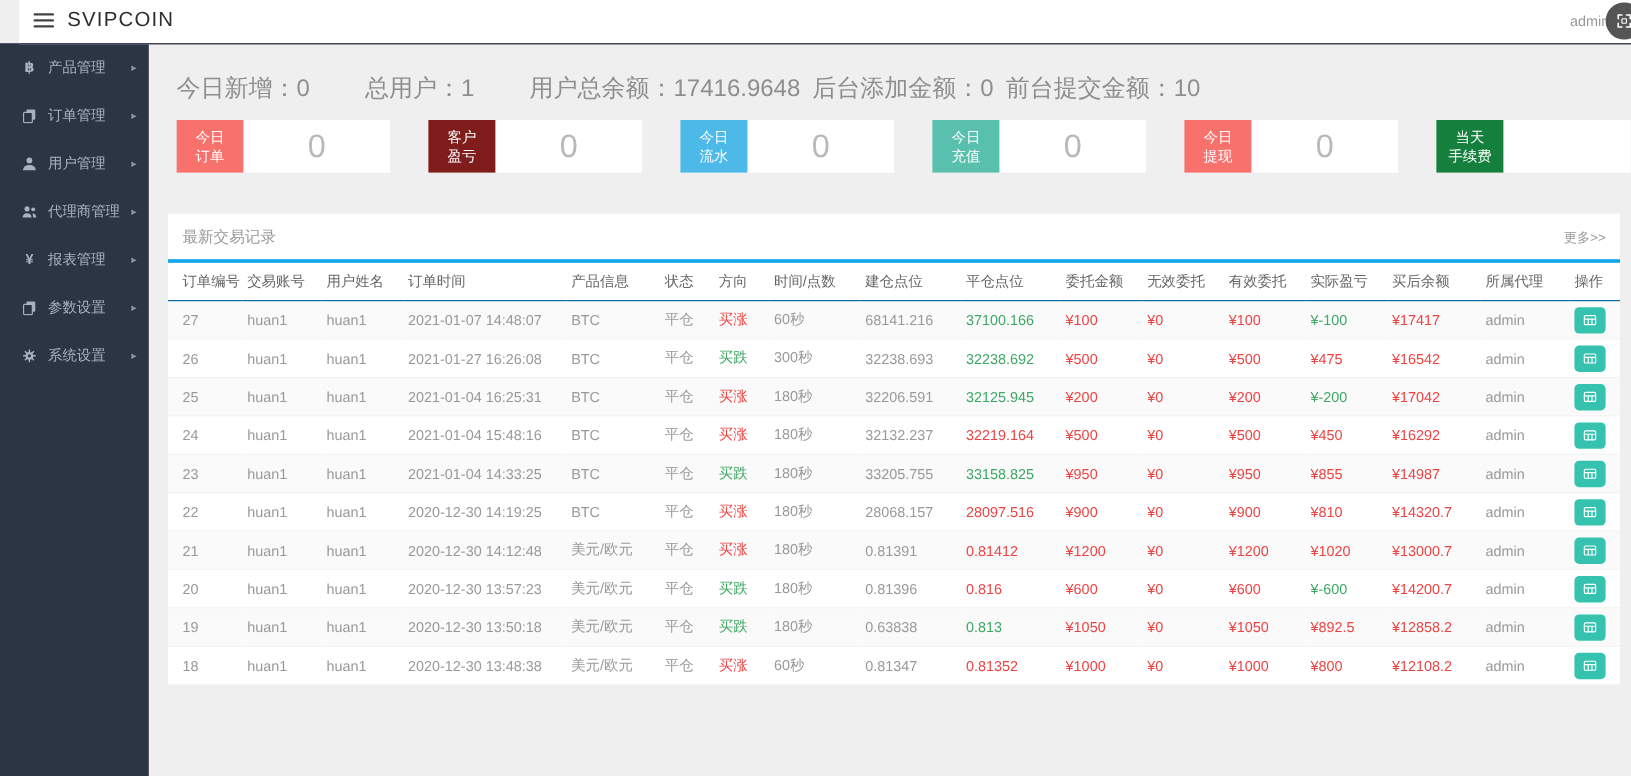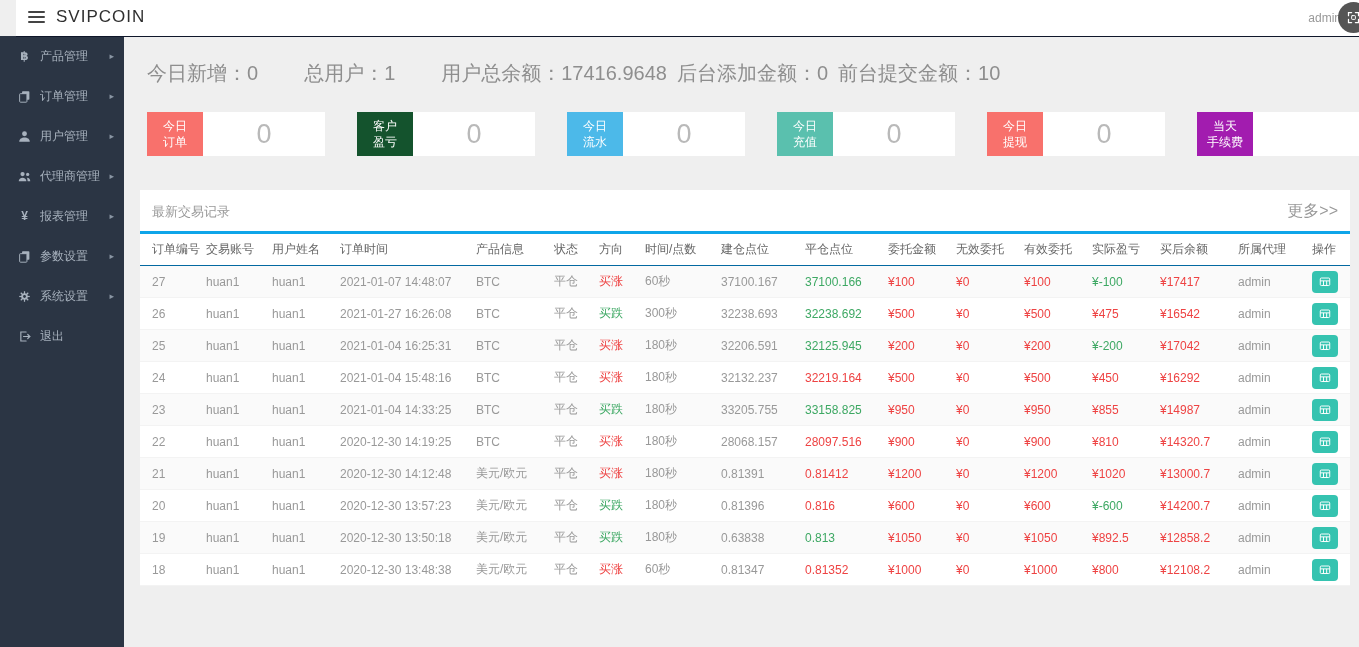--- a/index.html
+++ b/index.html
@@ -22,32 +22,32 @@
   .s-icon{width:17px;margin-right:7px;display:inline-flex;align-items:center;justify-content:center;}
   .tglyph{font-size:12px;color:#a8b2be;font-weight:bold;}
   .s-label{flex:1;white-space:nowrap;}
   .s-arrow{font-size:9px;color:#8a95a3;}
   
   .main{position:absolute;left:124px;top:36px;right:0;bottom:0;overflow:hidden;border-radius:32px;}
   .stats-bar{margin:24px 0 0 23px;font-size:20px;color:#8e8e8e;white-space:nowrap;}
   .stat{margin-right:46px;}
   .stat:nth-child(n+3){margin-right:10px;}
   .cards-row{display:flex;gap:32px;margin:13px 0 0 23px;overflow:hidden;}
-  .card{display:flex;height:44px;flex:none;margin-top:12px;}
+  .card{display:flex;height:44px;flex:none;}
   .card-tag{min-width:50px;padding:0 3px;color:#fff;font-size:12px;line-height:1.35;
     display:flex;flex-direction:column;align-items:center;justify-content:center;}
   .card-value{width:122px;background:#fff;display:flex;align-items:center;justify-content:center;
     font-size:27px;font-weight:300;color:#b9b9b9;}
   .card:last-child .card-value{width:190px;}
   
   .panel{margin:34px 9px 0 16px;background:#fff;}
   .panel-head{display:flex;justify-content:space-between;align-items:center;
     padding:11px 12px 9px;border-bottom:3px solid #0ea5e9;}
   .panel-title{font-size:13px;color:#999;}
-  .more-link{font-size:16px;color:#999;text-decoration:none;cursor:pointer;}
+  .more-link{font-size:11px;color:#999;text-decoration:none;cursor:pointer;}
   table{width:100%;border-collapse:collapse;table-layout:fixed;font-size:12px;}
   th{font-weight:400;color:#666;text-align:left;padding:7px 4px;border-bottom:1px solid #0369a1;
     white-space:nowrap;overflow:hidden;}
   th:first-child,td:first-child{padding-left:12px;}
   td{color:#999;padding:0 4px;height:31px;border-bottom:1px solid #f3f3f3;
     white-space:nowrap;overflow:hidden;}
   tbody tr:nth-child(odd){background:#fafafa;}
   .red{color:var(--red,#ee4343);}
   .green{color:var(--green,#3da863);}
   .act-btn{width:26px;height:22px;border:none;border-radius:4px;cursor:pointer;
@@ -142,45 +142,35 @@
               <line x1="3.4" y1="3.4" x2="12.6" y2="12.6"></line>
               <line x1="12.6" y1="3.4" x2="3.4" y2="12.6"></line>
             </g>
             <circle cx="8" cy="8" r="4" fill="#a8b2be"></circle>
             <circle cx="8" cy="8" r="1.7" fill="#2b3544"></circle>
           </svg>
         </span>
         <span class="s-label">系统设置</span>
         <span class="s-arrow">▸</span>
       </a>
-      <a class="side-item">
-        <span class="s-icon">
-          <svg viewBox="0 0 16 16" width="13" height="13" fill="none" stroke="#a8b2be" stroke-width="1.4" stroke-linecap="round">
-            <path d="M10 2.5H3.5v11H10"></path>
-            <path d="M6.8 8h7.6"></path>
-            <path d="M12 5.5L14.6 8 12 10.5"></path>
-          </svg>
-        </span>
-        <span class="s-label">退出</span>
-      </a>
     </nav>
 </aside>
 
 <main class="main">
   <div class="stats-bar" id="stats-bar"><span class="stat">今日新增：0</span><span class="stat">总用户：1</span><span class="stat">用户总余额：17416.9648</span><span class="stat">后台添加金额：0</span><span class="stat">前台提交金额：10</span></div>
   <div class="cards-row" id="cards-row">
       <div class="card">
         <div class="card-tag" style="background:#f8716c">
           <span>今日</span>
           <span>订单</span>
         </div>
         <div class="card-value">0</div>
       </div>
       <div class="card">
-        <div class="card-tag" style="background:#14532d">
+        <div class="card-tag" style="background:#7f1d1d">
           <span>客户</span>
           <span>盈亏</span>
         </div>
         <div class="card-value">0</div>
       </div>
       <div class="card">
         <div class="card-tag" style="background:#4cb9e9">
           <span>今日</span>
           <span>流水</span>
         </div>
@@ -194,21 +184,21 @@
         <div class="card-value">0</div>
       </div>
       <div class="card">
         <div class="card-tag" style="background:#f8716c">
           <span>今日</span>
           <span>提现</span>
         </div>
         <div class="card-value">0</div>
       </div>
       <div class="card">
-        <div class="card-tag" style="background:#a21caf">
+        <div class="card-tag" style="background:#15803d">
           <span>当天</span>
           <span>手续费</span>
         </div>
         <div class="card-value"></div>
       </div>
     </div>
   <section class="panel">
     <div class="panel-head">
       <span class="panel-title">最新交易记录</span>
       <a class="more-link">更多&gt;&gt;</a>
@@ -257,21 +247,21 @@
       <tbody id="tx-body">
           <tr>
             <td>27</td>
             <td>huan1</td>
             <td>huan1</td>
             <td>2021-01-07 14:48:07</td>
             <td>BTC</td>
             <td>平仓</td>
             <td class="red">买涨</td>
             <td>60秒</td>
-            <td>37100.167</td>
+            <td>68141.216</td>
             <td class="green">37100.166</td>
             <td class="red">¥100</td>
             <td class="red">¥0</td>
             <td class="red">¥100</td>
             <td class="green">¥-100</td>
             <td class="red">¥17417</td>
             <td>admin</td>
             <td><button class="act-btn">
                 <svg viewBox="0 0 16 16" width="14" height="12" fill="none" stroke="#fff" stroke-width="1.3">
                   <rect x="1.7" y="2.7" width="12.6" height="10" rx="1.4"></rect>

